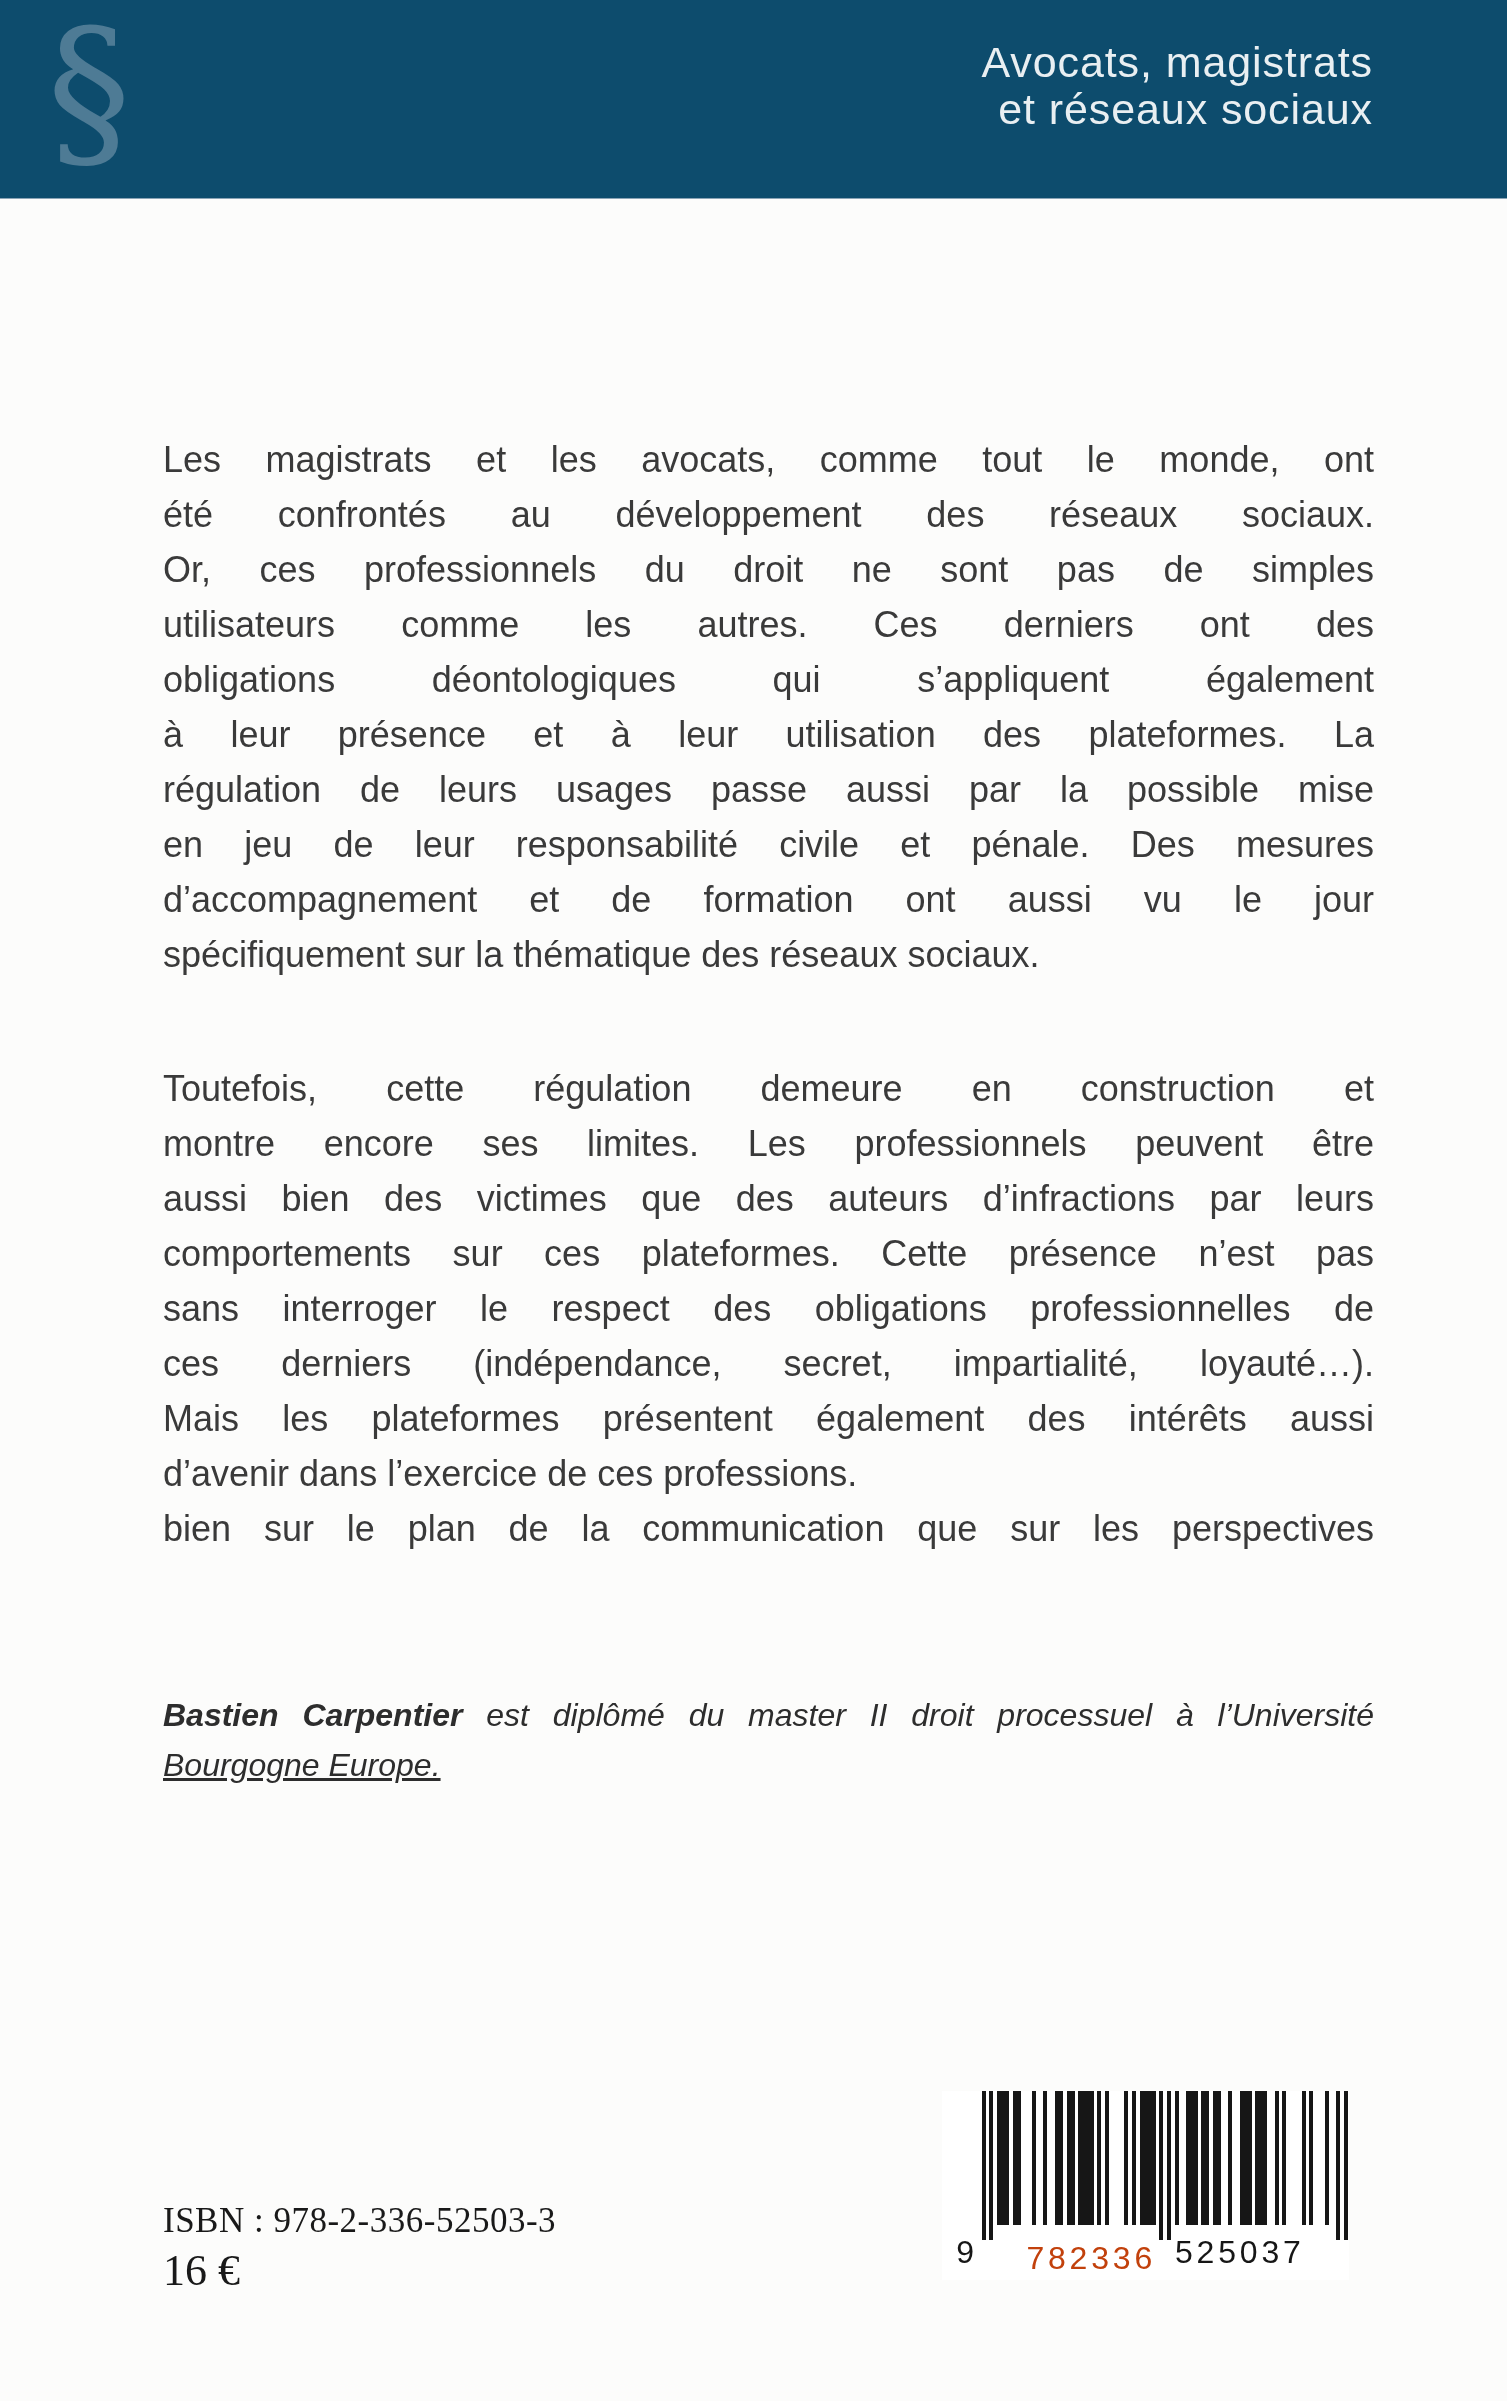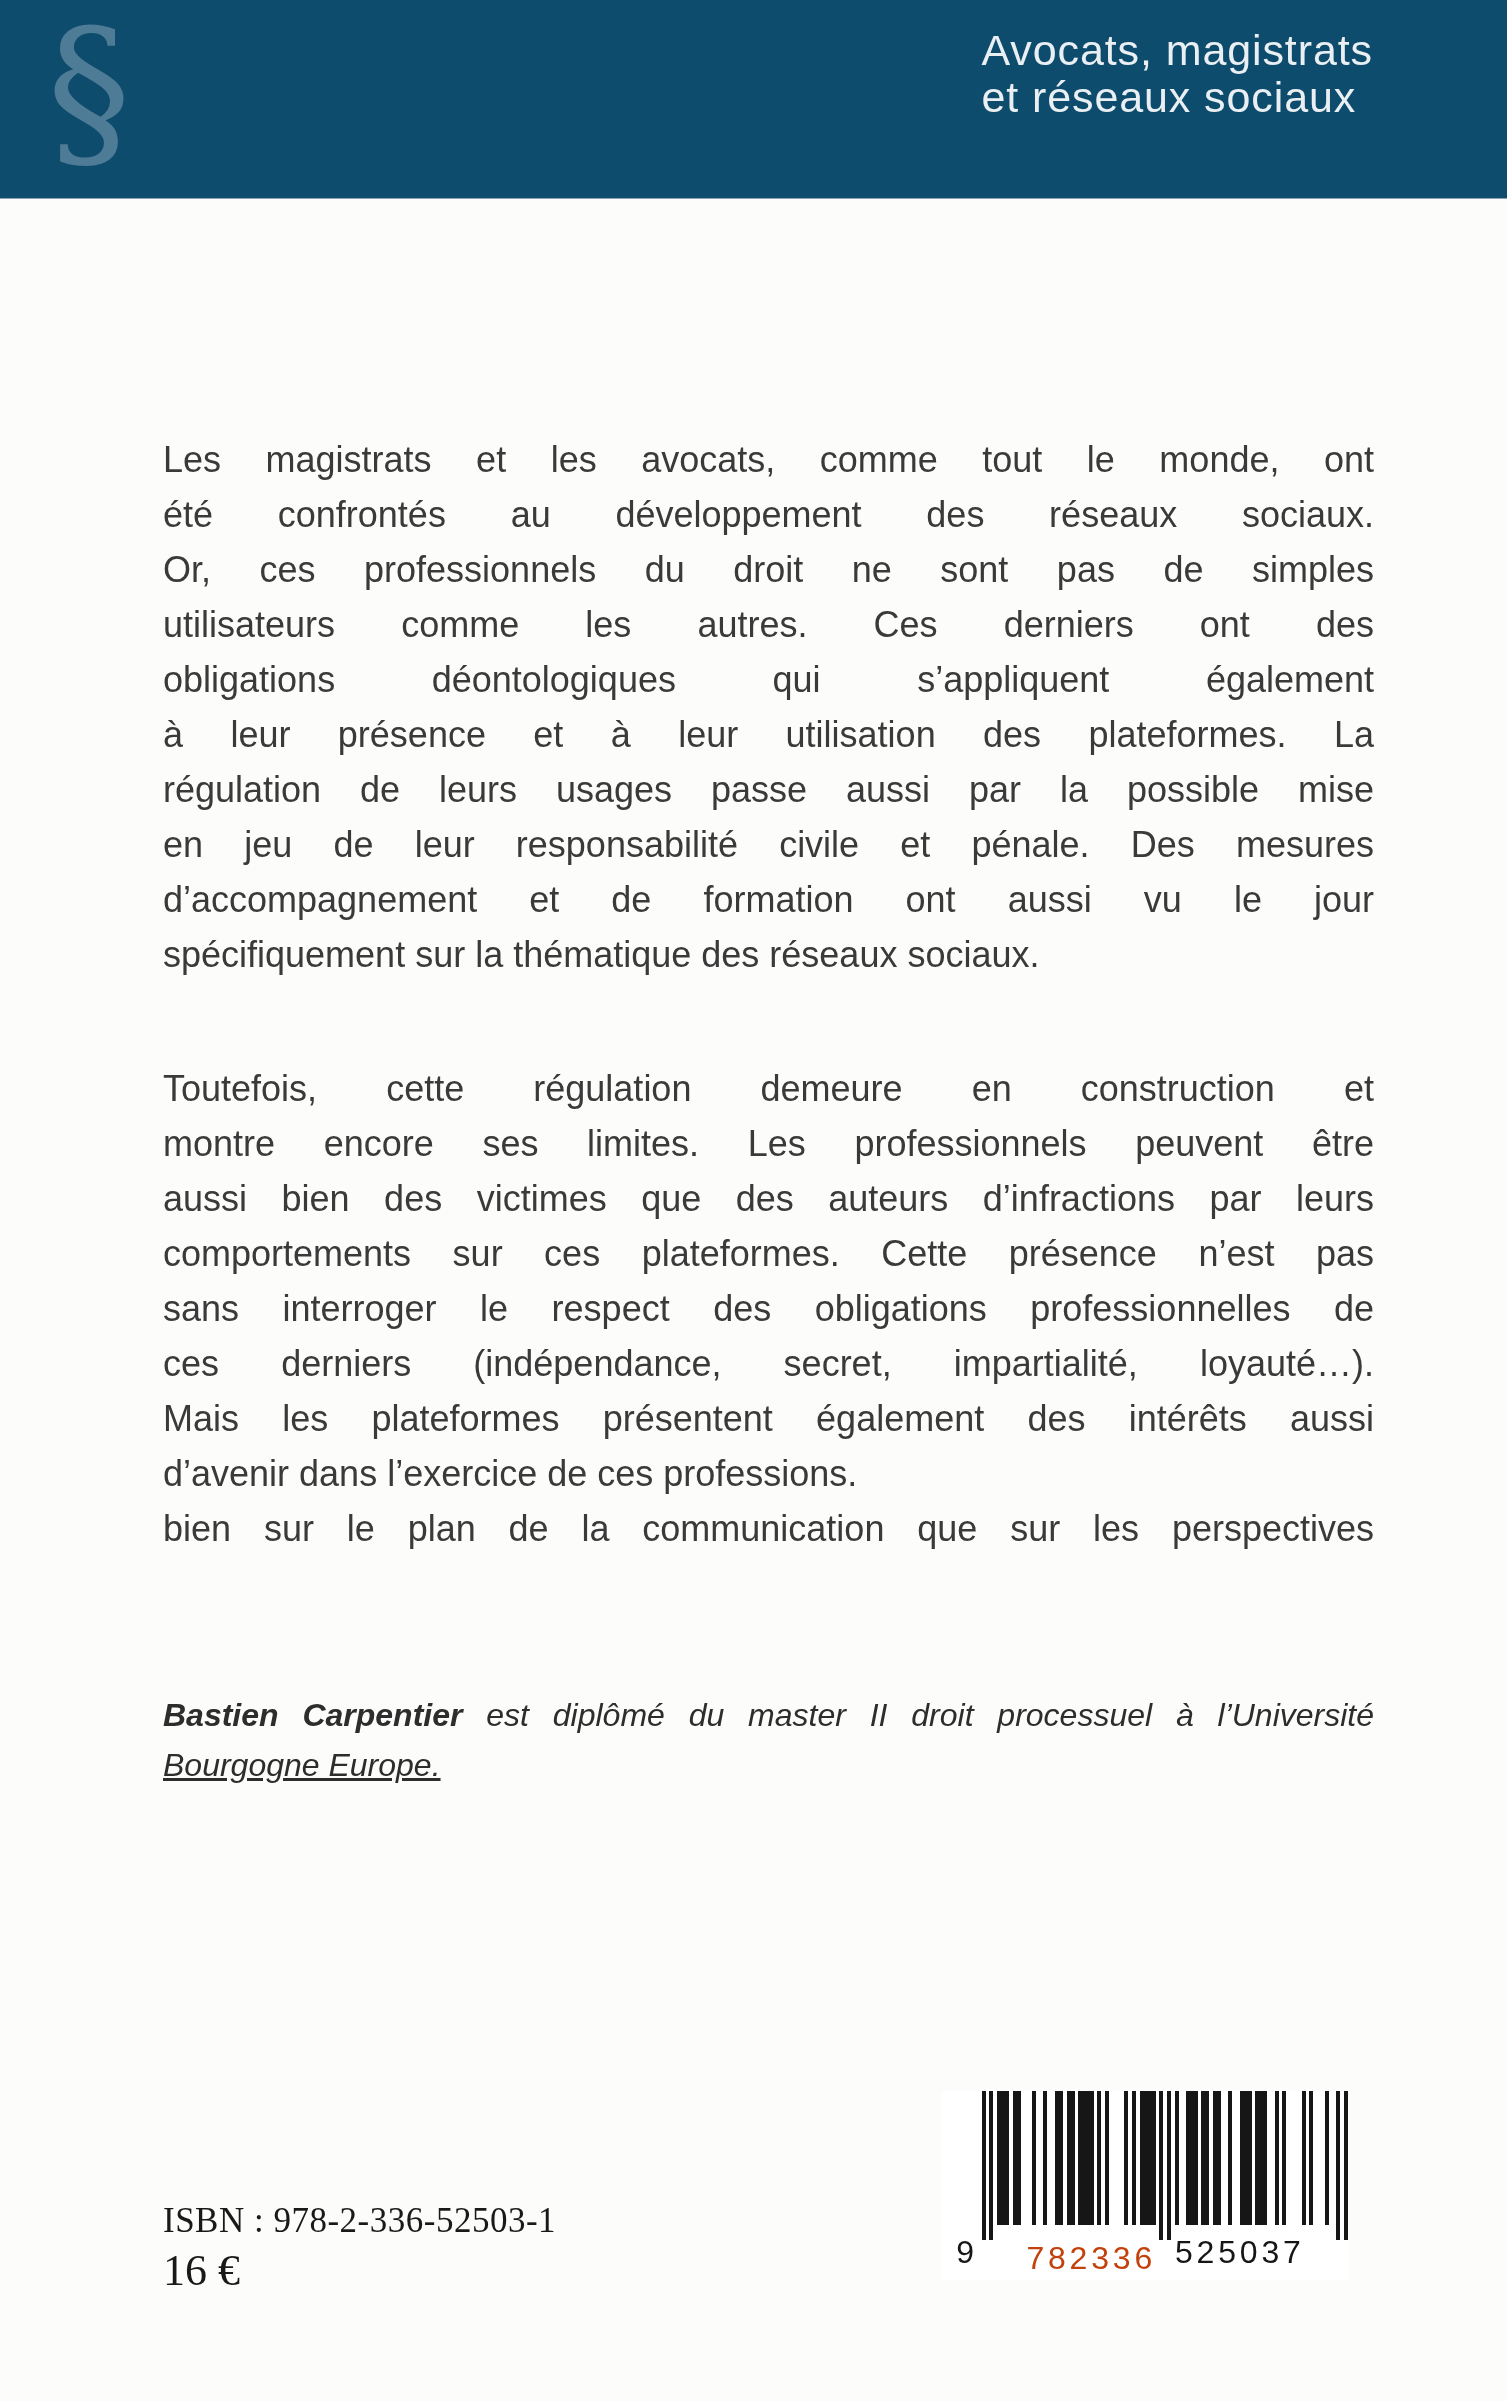--- a/index.html
+++ b/index.html
@@ -12,21 +12,21 @@
   .header{
     position:absolute;left:0;top:0;width:1508px;height:199px;
     background:#0d4c6d;border-bottom:1.9px solid #8aa4b6;box-sizing:border-box;
   }
   .section-symbol{
     position:absolute;left:47px;top:7.6px;
     font-family:"DejaVu Serif",serif;font-size:168px;line-height:1;
     color:#4e7b95;font-weight:400;
   }
   .cover-title{
-    position:absolute;right:135px;top:27px;text-align:left;
+    position:absolute;right:135px;top:39px;text-align:right;
     color:#e9eff2;font-size:43px;line-height:47px;font-weight:300;
     letter-spacing:0.9px;white-space:nowrap;
   }
   
   .para{
     position:absolute;left:163px;width:1211px;
     color:#3a3a3a;font-size:36px;line-height:55px;font-weight:400;
   }
   .jline{text-align:justify;text-align-last:justify;white-space:normal;}
   .jline.last{text-align:left;text-align-last:left;}
@@ -107,21 +107,21 @@
       <div class="jline">bien sur le plan de la communication que sur les perspectives</div>
     </div>
 
   <div class="bio">
     <div class="bio-line1">
       <span class="bio-bold">Bastien Carpentier</span><span> est diplômé du master II droit processuel à l’Université</span>
     </div>
     <div class="bio-line2">Bourgogne Europe.</div>
   </div>
 
-  <div class="isbn">ISBN : 978-2-336-52503-1</div>
+  <div class="isbn">ISBN : 978-2-336-52503-3</div>
   <div class="price">16 €</div>
 
   <div class="barcode">
     <div id="bars">
         <div class="bar" style="left: 40px; width: 4.2px; height: 149px;"></div>
         <div class="bar" style="left: 47px; width: 4.2px; height: 149px;"></div>
         <div class="bar" style="left: 55px; width: 12px; height: 134px;"></div>
         <div class="bar" style="left: 71px; width: 8px; height: 134px;"></div>
         <div class="bar" style="left: 90px; width: 4.2px; height: 134px;"></div>
         <div class="bar" style="left: 101px; width: 4.2px; height: 134px;"></div>

